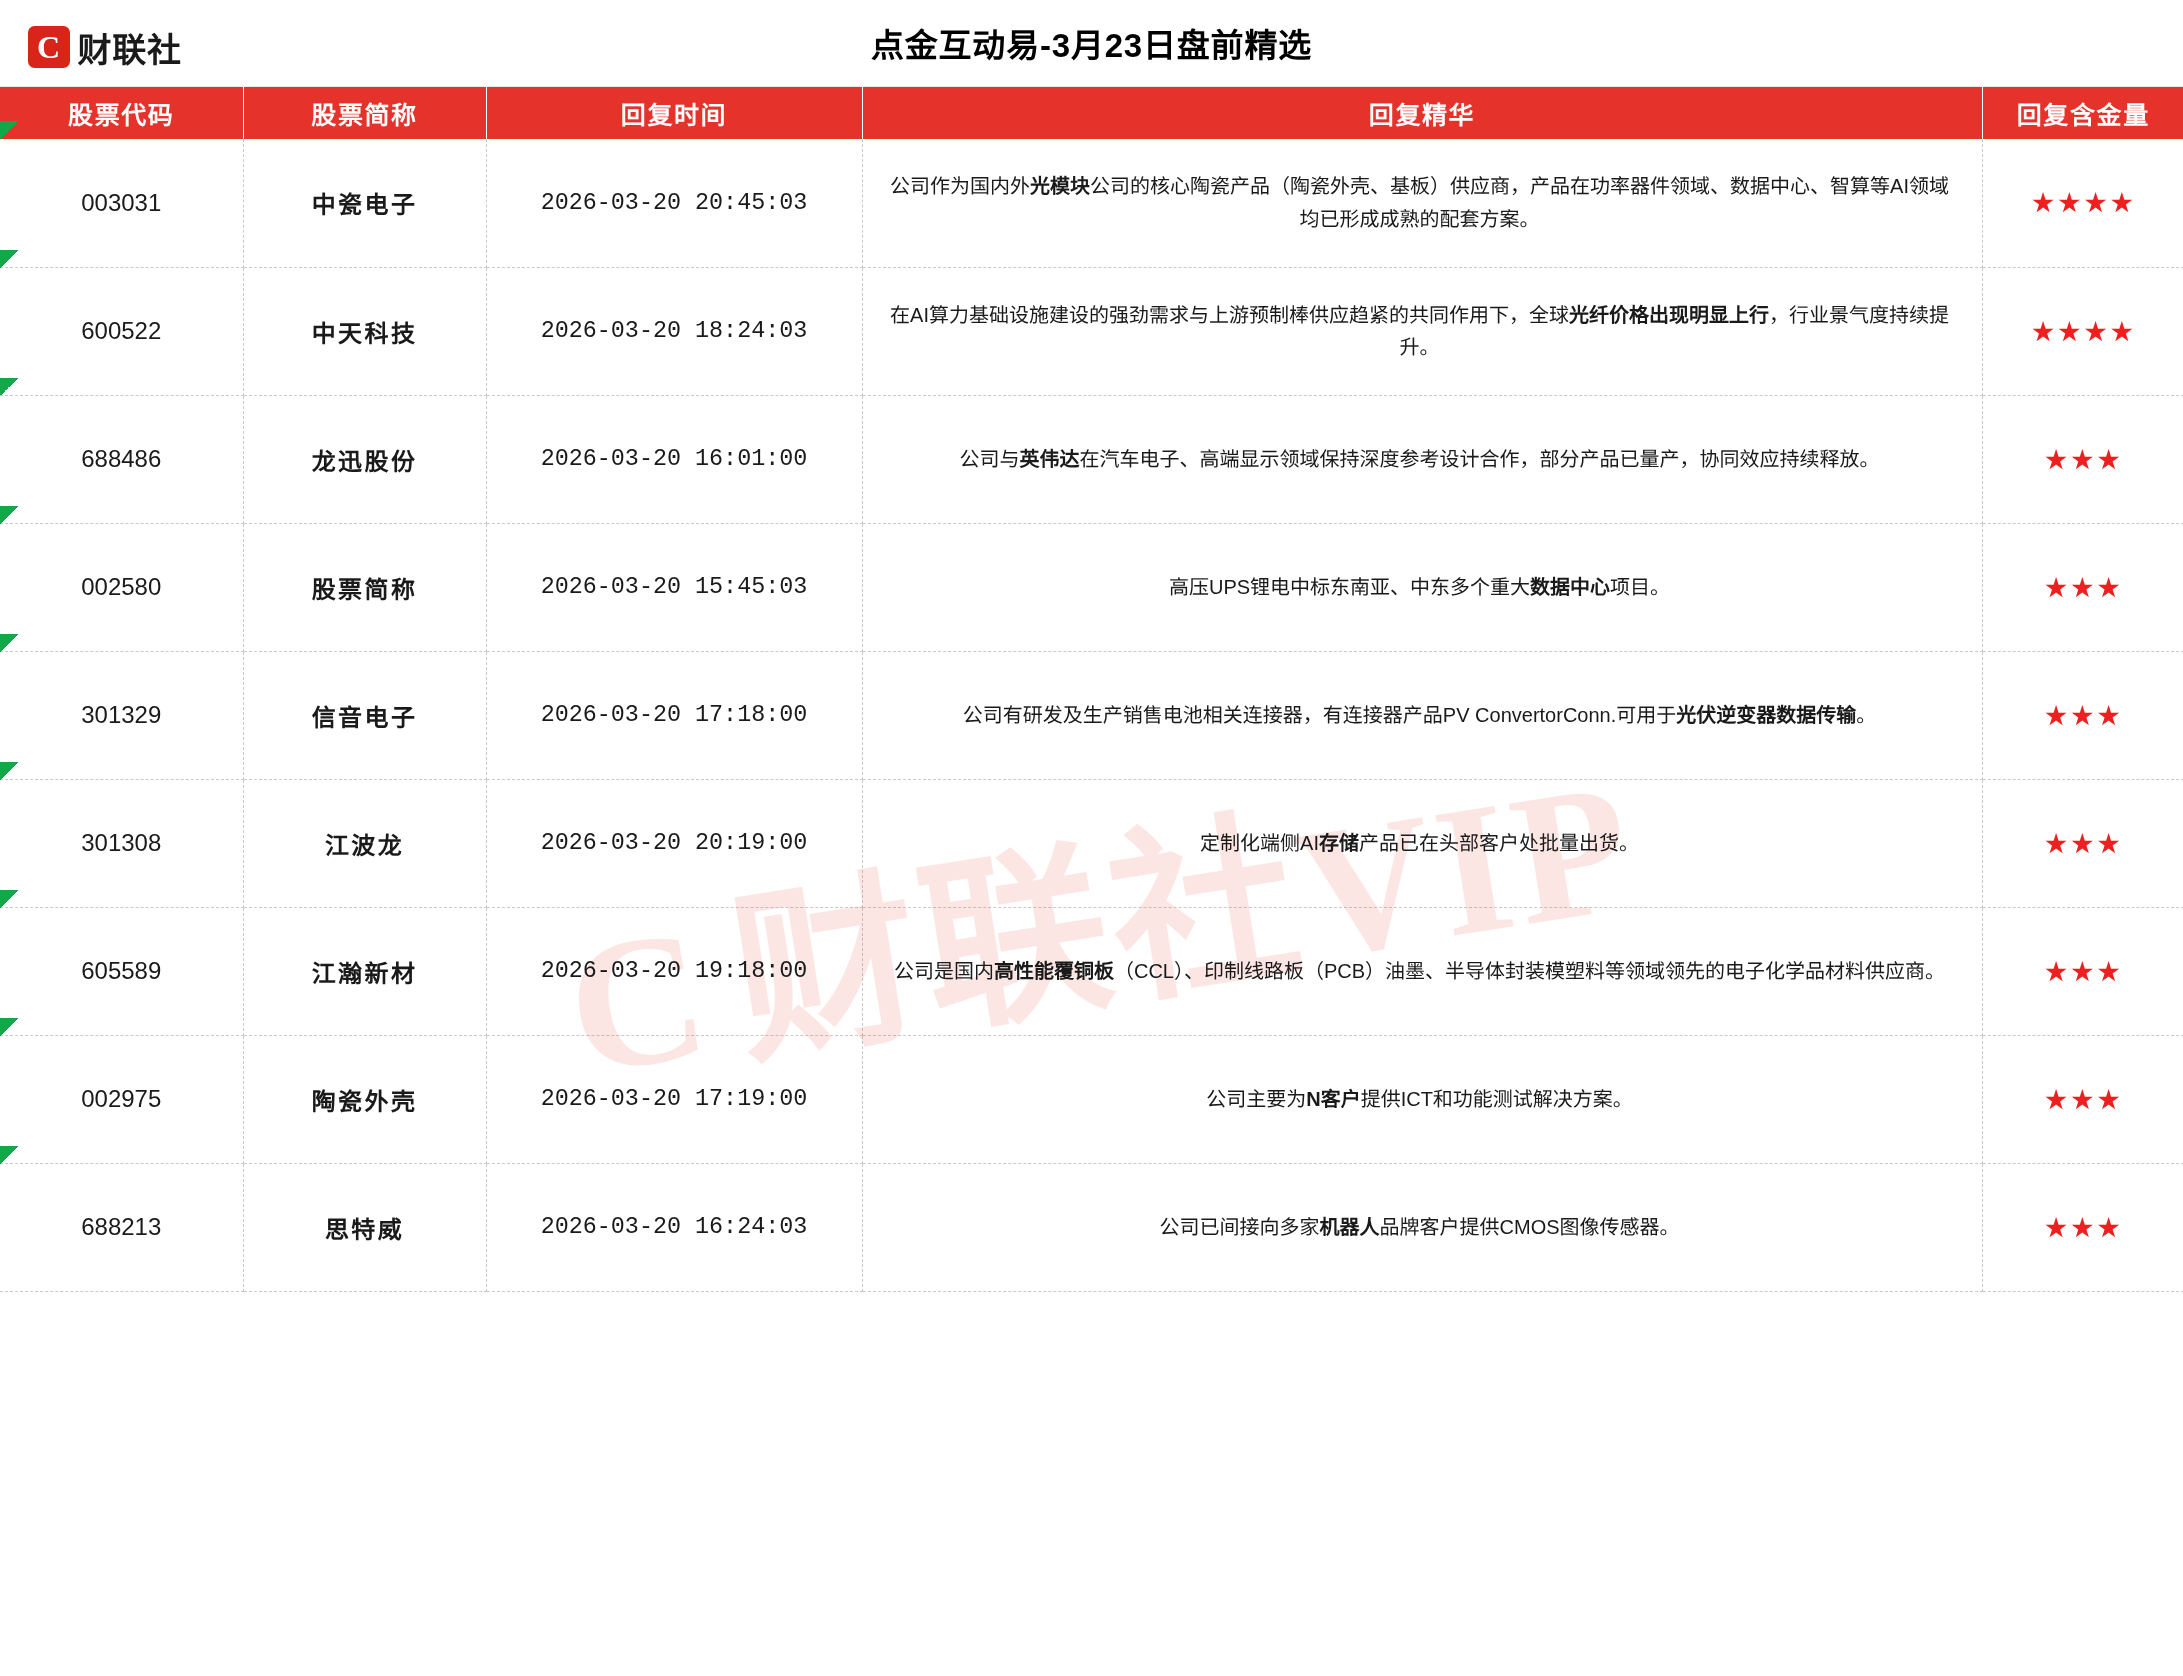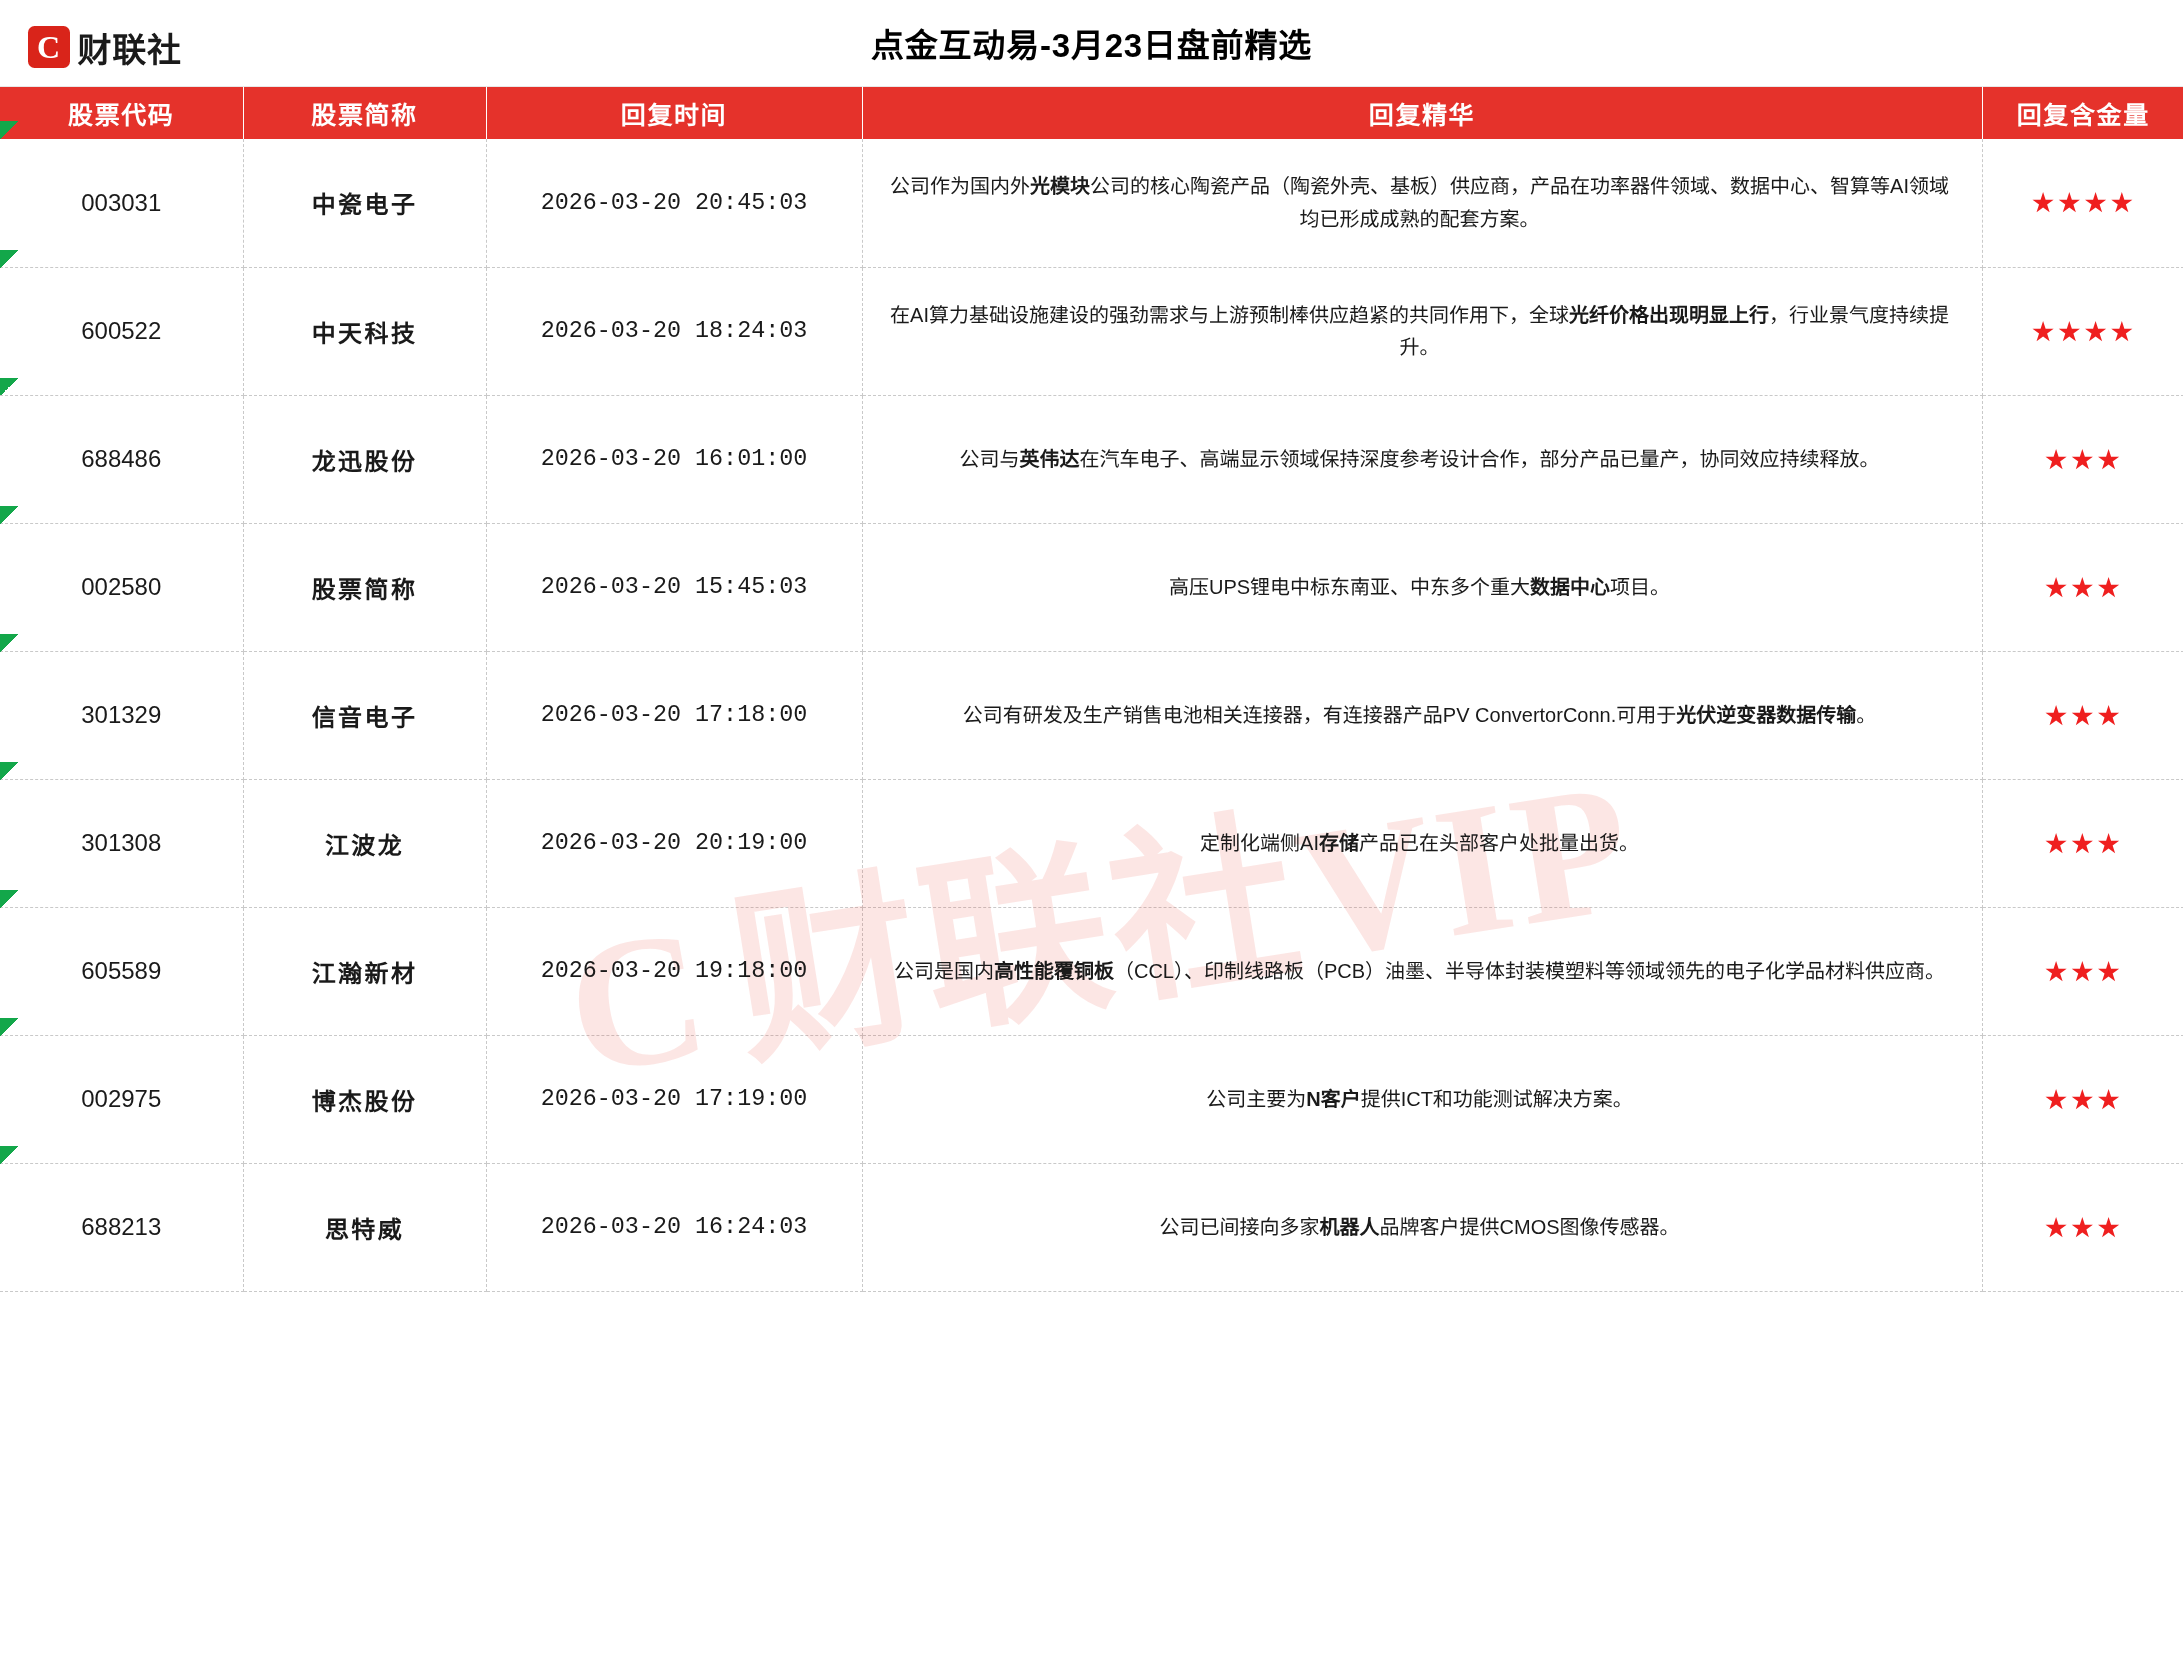--- a/index.html
+++ b/index.html
@@ -224,21 +224,21 @@
         </tr>
         <tr>
           <td class="code" style="position: relative;">605589<span class="corner" style="top: -18px;"></span></td>
           <td class="name">江瀚新材</td>
           <td class="time">2026-03-20  19:18:00</td>
           <td class="text"><span>公司是国内</span><b>高性能覆铜板</b><span>（CCL）、印制线路板（PCB）油墨、半导体封装模塑料等领域领先的电子化学品材料供应商。</span></td>
           <td class="stars">★★★</td>
         </tr>
         <tr>
           <td class="code" style="position: relative;">002975<span class="corner" style="top: -18px;"></span></td>
-          <td class="name">博杰股份</td>
+          <td class="name">陶瓷外壳</td>
           <td class="time">2026-03-20  17:19:00</td>
           <td class="text"><span>公司主要为</span><b>N客户</b><span>提供ICT和功能测试解决方案。</span></td>
           <td class="stars">★★★</td>
         </tr>
         <tr>
           <td class="code" style="position: relative;">688213<span class="corner" style="top: -18px;"></span></td>
           <td class="name">思特威</td>
           <td class="time">2026-03-20  16:24:03</td>
           <td class="text"><span>公司已间接向多家</span><b>机器人</b><span>品牌客户提供CMOS图像传感器。</span></td>
           <td class="stars">★★★</td>

